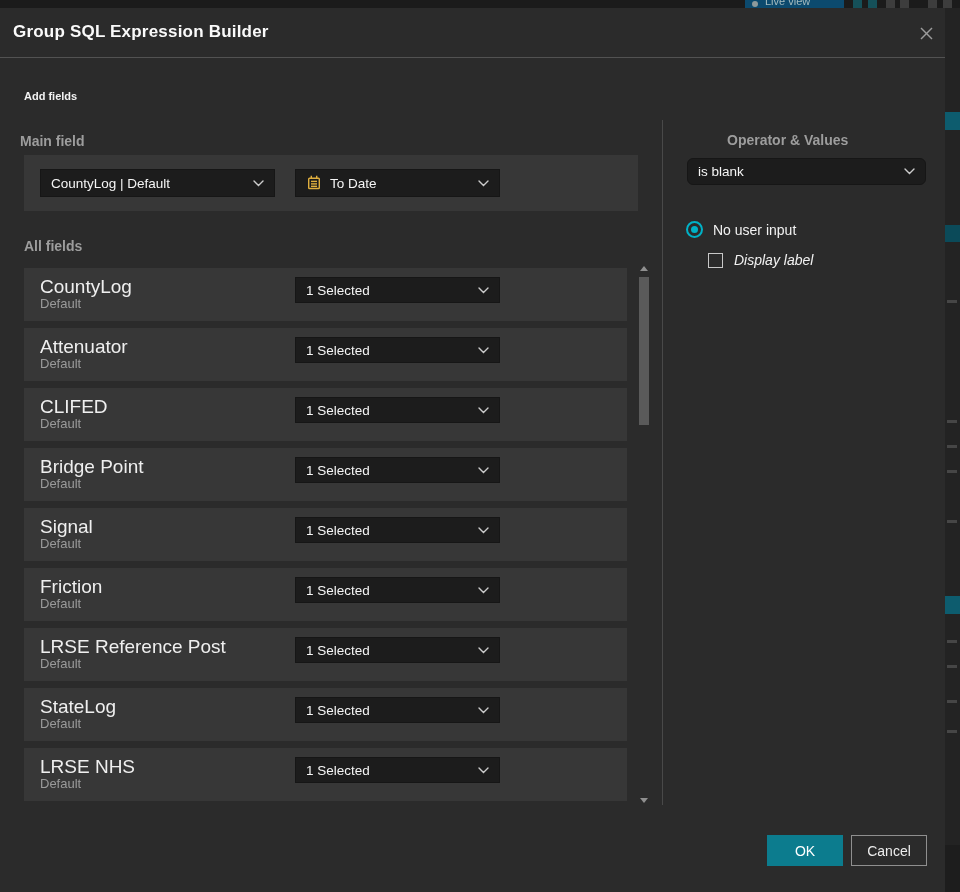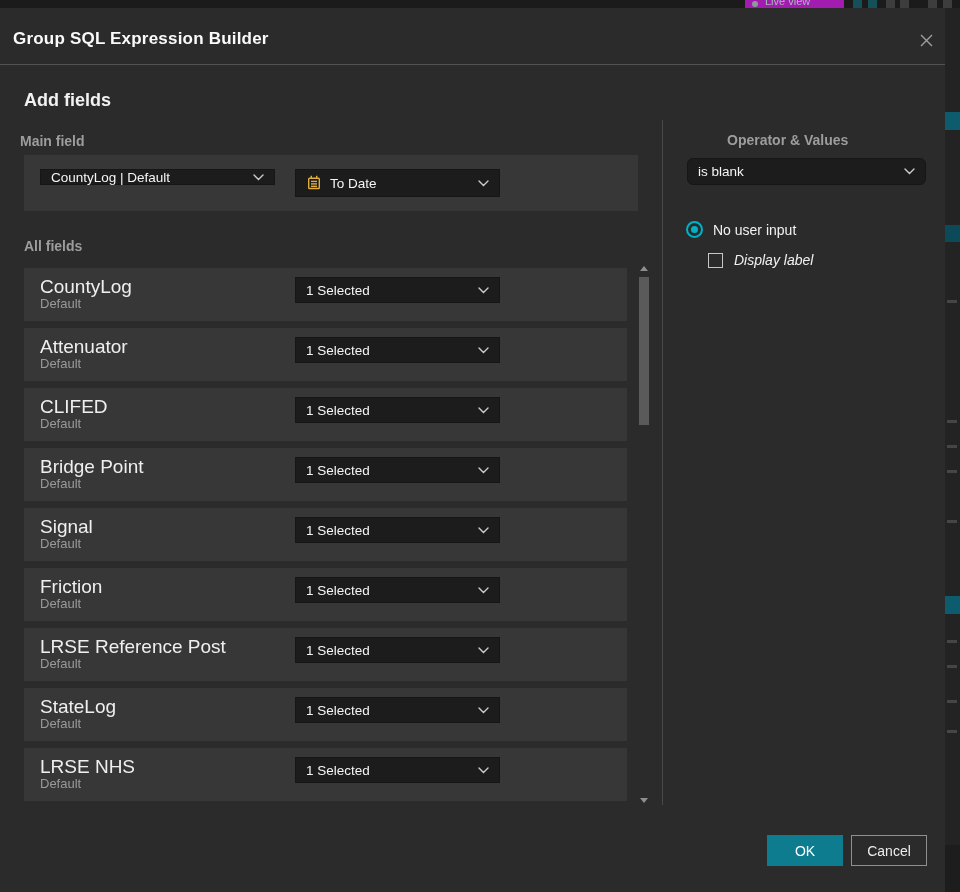--- a/index.html
+++ b/index.html
@@ -12,55 +12,55 @@
   body {
     position:relative;
     background:#1a1a1a;
     font-family:"Liberation Sans", sans-serif;
     overflow:hidden;
     color:#f2f2f2;
   }
 
   
   .top-strip { position:absolute; left:0; top:0; width:960px; height:8px; background:#1b1b1b; overflow:hidden; }
-  .live-view-chip { position:absolute; left:745px; top:0; width:99px; height:8px; background:#a21caf; overflow:hidden; }
+  .live-view-chip { position:absolute; left:745px; top:0; width:99px; height:8px; background:#0c4a6e; overflow:hidden; }
   .live-view-dot { position:absolute; left:7px; top:1px; width:6px; height:6px; border-radius:50%; background:#8d9a9c; }
   .live-view-text { position:absolute; left:20px; top:-5px; font-size:11px; color:#a7bcbf; white-space:nowrap; }
   .bg-sq { position:absolute; top:0; width:9px; height:8px; }
   .bg-sq.teal { background:#155059; }
   .bg-sq.gray { background:#3d3d3d; }
 
   .right-sliver { position:absolute; left:945px; top:8px; width:15px; height:884px; background:#232323; overflow:hidden; }
   .sliver-teal { position:absolute; left:0; width:15px; background:#0d5c6e; }
   .sliver-mark { position:absolute; left:2px; width:10px; height:3px; background:#5d5d5d; opacity:.6; }
   .sliver-dark { position:absolute; left:0; width:15px; background:#1d1d1d; }
 
   
   .dialog { position:absolute; left:0; top:8px; width:945px; height:884px; background:#2b2b2b; }
 
-  .titlebar { position:absolute; left:0; top:0; width:100%; height:50px; border-bottom:1px solid #525252;margin-top:7px; }
+  .titlebar { position:absolute; left:0; top:0; width:100%; height:50px; border-bottom:1px solid #525252; }
   .dialog-title { position:absolute; left:13px; top:14px; font-size:17px; font-weight:700; color:#fafafa; letter-spacing:.2px; }
   .close-btn { position:absolute; right:7px; top:13px; width:24px; height:24px; background:none; border:none; display:flex; align-items:center; justify-content:center; cursor:pointer; }
 
-  .section-heading { position:absolute; left:24px; top:82px; font-size:18px; font-weight:700; color:#f2f2f2; }
+  .section-heading { position:absolute; left:24px; top:82px; font-size:11px; font-weight:700; color:#f2f2f2; }
   .group-label { position:absolute; font-size:14px; font-weight:700; color:#9d9d9d; }
 
   
   .dropdown {
     position:absolute; display:flex; align-items:center;
     background:#1c1c1c; border:1px solid #161616;
     padding:0 10px; cursor:pointer;
   }
   .dropdown .value { flex:1; font-size:13.5px; color:#f5f5f5; white-space:nowrap; overflow:hidden; }
   .dropdown .icon-cal { flex:none; margin-right:8px; display:flex; }
   .chev { flex:none; display:flex; margin-left:8px; }
 
   
   .main-field-box { position:absolute; left:24px; top:147px; width:614px; height:56px; background:#373737; }
-  .dd-main-field { left:16px; top:14px; width:235px; height:16px; }
+  .dd-main-field { left:16px; top:14px; width:235px; height:28px; }
   .dd-main-type  { left:271px; top:14px; width:205px; height:28px; }
 
   
   .all-fields-list { position:absolute; left:24px; top:260px; width:603px; }
   .field-row { position:relative; width:603px; height:53px; background:#373737; margin-bottom:7px; }
   .field-name { position:absolute; left:16px; top:8px; font-size:19px; color:#efefef; }
   .field-sub  { position:absolute; left:16px; top:28px; font-size:13px; color:#9a9a9a; }
   .row-dd { left:271px; top:9px; width:205px; height:26px; }
 
   

